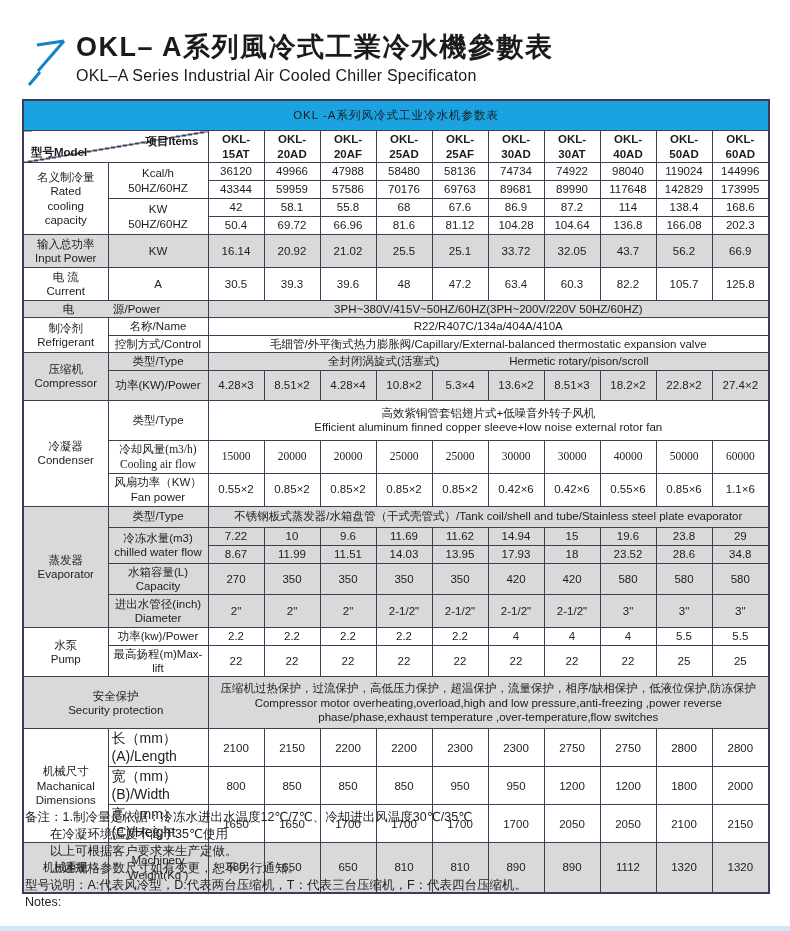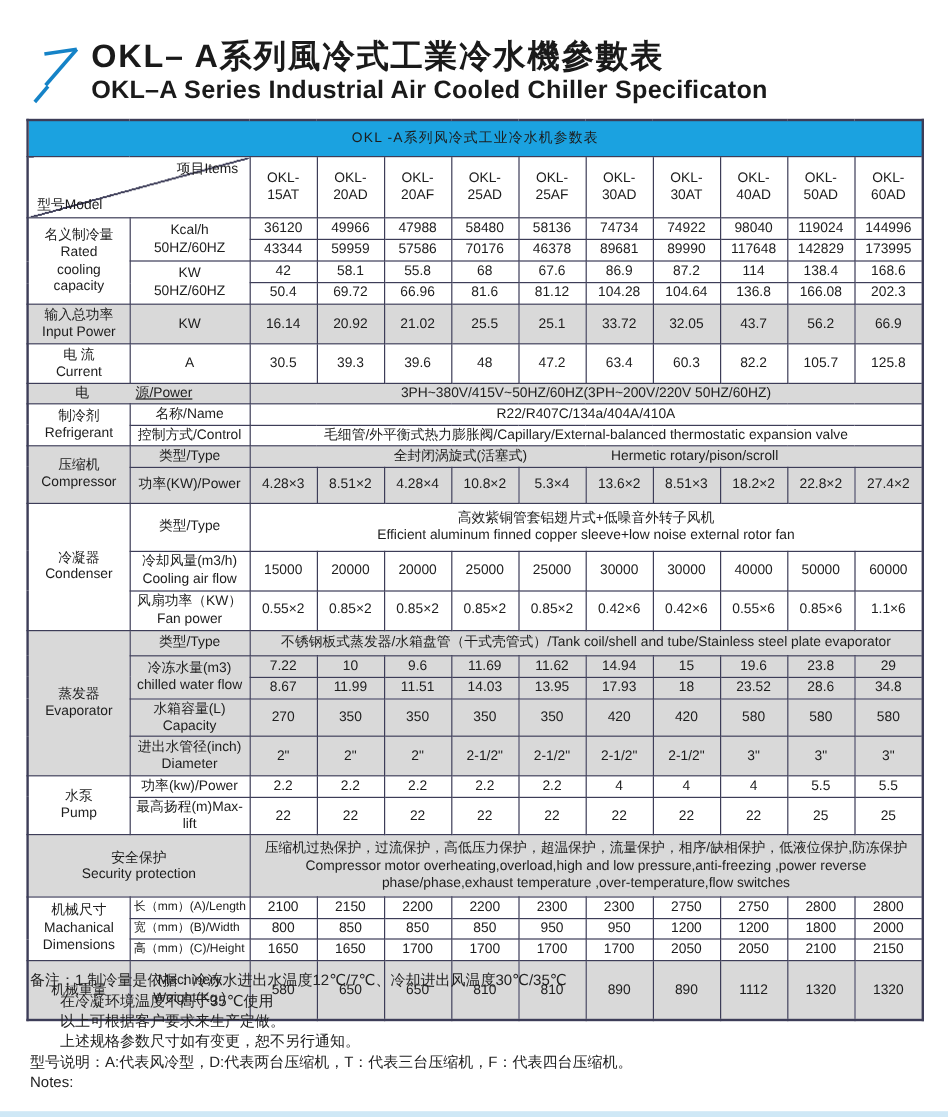--- a/index.html
+++ b/index.html
@@ -4,50 +4,50 @@
 <style>
   html,body{margin:0;padding:0;background:#fff;}
   .page{position:relative;width:790px;height:931px;background:#ffffff;overflow:hidden;
         font-family:"Liberation Sans","DejaVu Sans",sans-serif;color:#1a1a1a;}
 
   
   .hdr{position:absolute;left:26px;top:30px;display:flex;align-items:flex-start;}
   .hdr .arrow{width:44px;height:52px;margin-top:6px;flex:0 0 auto;}
   .hdr .titles{margin-left:6px;}
   .t-cn{font-size:27px;font-weight:600;letter-spacing:1.5px;line-height:34px;}
-  .t-en{font-size:21px;font-weight:700;line-height:22px;margin-top:1px;letter-spacing:.2px;}
+  .t-en{font-size:16px;font-weight:400;line-height:22px;margin-top:1px;letter-spacing:.2px;}
 
   
   table.spec{position:absolute;left:22px;top:99px;width:746px;border-collapse:collapse;
              table-layout:fixed;border:2px solid #3d3d58;}
   table.spec td{border:1px solid #3d3d58;text-align:center;vertical-align:middle;
                 padding:1px 2px;font-size:11.5px;line-height:1.25;color:#1c1c1c;
                 overflow:hidden;}
   td.tbar{background:#1ba2e0;color:#ffffff;font-size:16.5px;letter-spacing:1px;
           height:27px;font-weight:500;}
   td.lbl{font-size:11px;}
   td.item{font-size:11px;}
-  td.item.al{text-align:left;padding-left:3px;font-size:10px;}
+  td.item.al{text-align:left;padding-left:3px;font-size:14px;}
   td.val{font-size:11.5px;}
   td.mspan{font-size:11.5px;}
   td.shaded{background:#d9d9d9;}
   td.mhead{font-size:11.5px;line-height:1.15;}
 
   
   td.corner{position:relative;padding:0;
     background-image:linear-gradient(to bottom right,
       transparent calc(50% - .8px), #3d3d58 calc(50% - .8px),
       #3d3d58 calc(50% + .8px), transparent calc(50% + .8px));}
   .corner .c-model{position:absolute;left:7px;bottom:3px;font-size:11.5px;}
   .corner .c-items{position:absolute;right:9px;top:3px;font-size:11.5px;}
 
   
   .splitlbl{display:flex;align-items:center;width:100%;}
   .splitlbl .p1{width:85px;text-align:center;}
-  .splitlbl .p2{flex:1;text-align:left;padding-left:2px;text-decoration:underline;}
+  .splitlbl .p2{flex:1;text-align:left;padding-left:2px;}
   .splitspan{display:flex;align-items:center;justify-content:center;gap:70px;width:100%;}
 
   
   .notes{position:absolute;left:25px;top:809px;font-size:12.5px;line-height:17px;color:#222;}
   .note{white-space:nowrap;}
   .ind1{padding-left:19px;} .ind2{padding-left:25px;}
 
   .bottom-strip{position:absolute;left:0;right:0;bottom:0;height:5px;background:#cfe8f6;}
 </style>
 </head>
@@ -79,21 +79,21 @@
         <col style="width:56px">
         <col style="width:56px">
         <col style="width:56px">
       <col style="width:56px">
         <col style="width:57px">
     </colgroup>
     <tbody id="tbody">
         <tr style="height: 27px;">
           <td class="tbar" colspan="12">OKL -A系列风冷式工业冷水机参数表</td>
         </tr>
-        <tr style="height: 51px;">
+        <tr style="height: 32px; font-weight: bold;">
           <td class="corner" colspan="2">
             <span class="c-items">项目Items</span>
             <span class="c-model">型号Model</span>
           </td>
           <td class="mhead">OKL-<br>15AT</td>
           <td class="mhead">OKL-<br>20AD</td>
           <td class="mhead">OKL-<br>20AF</td>
           <td class="mhead">OKL-<br>25AD</td>
           <td class="mhead">OKL-<br>25AF</td>
           <td class="mhead">OKL-<br>30AD</td>
@@ -114,21 +114,21 @@
           <td class="val">74922</td>
           <td class="val">98040</td>
           <td class="val">119024</td>
           <td class="val">144996</td>
         </tr>
         <tr style="height: 18px; padding-left: 29px;">
           <td class="val">43344</td>
           <td class="val">59959</td>
           <td class="val">57586</td>
           <td class="val">70176</td>
-          <td class="val">46378</td>
+          <td class="val">69763</td>
           <td class="val">89681</td>
           <td class="val">89990</td>
           <td class="val">117648</td>
           <td class="val">142829</td>
           <td class="val">173995</td>
         </tr>
         <tr style="height: 18px;">
           <td class="item" rowspan="2">KW<br>50HZ/60HZ</td>
           <td class="val">42</td>
           <td class="val">58.1</td>
@@ -220,21 +220,21 @@
           <td class="val shaded">8.51×3</td>
           <td class="val shaded">18.2×2</td>
           <td class="val shaded">22.8×2</td>
           <td class="val shaded">27.4×2</td>
         </tr>
         <tr style="height: 40px;">
           <td class="lbl" rowspan="3">冷凝器<br>Condenser</td>
           <td class="item">类型/Type</td>
           <td class="mspan" colspan="10">高效紫铜管套铝翅片式+低噪音外转子风机<br>Efficient aluminum finned copper sleeve+low noise external rotor fan</td>
         </tr>
-        <tr style="height: 33px;">
+        <tr style="height: 33px; font-family: Liberation Serif, serif;">
           <td class="item">冷却风量(m3/h)<br>Cooling air flow</td>
           <td class="val">15000</td>
           <td class="val">20000</td>
           <td class="val">20000</td>
           <td class="val">25000</td>
           <td class="val">25000</td>
           <td class="val">30000</td>
           <td class="val">30000</td>
           <td class="val">40000</td>
           <td class="val">50000</td>

